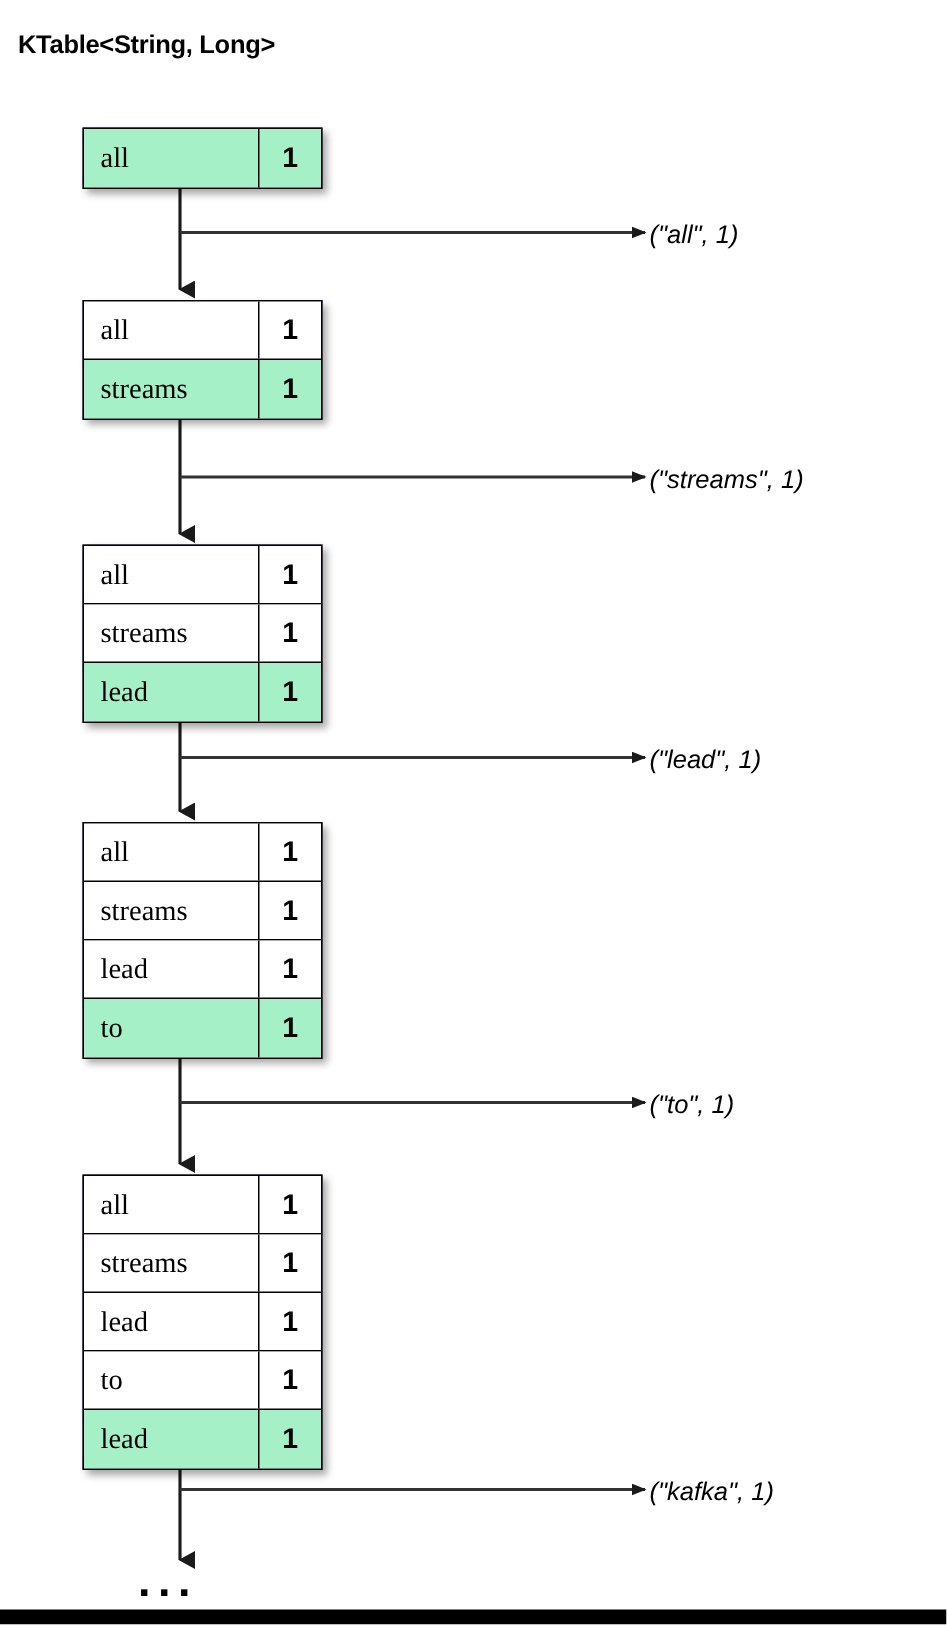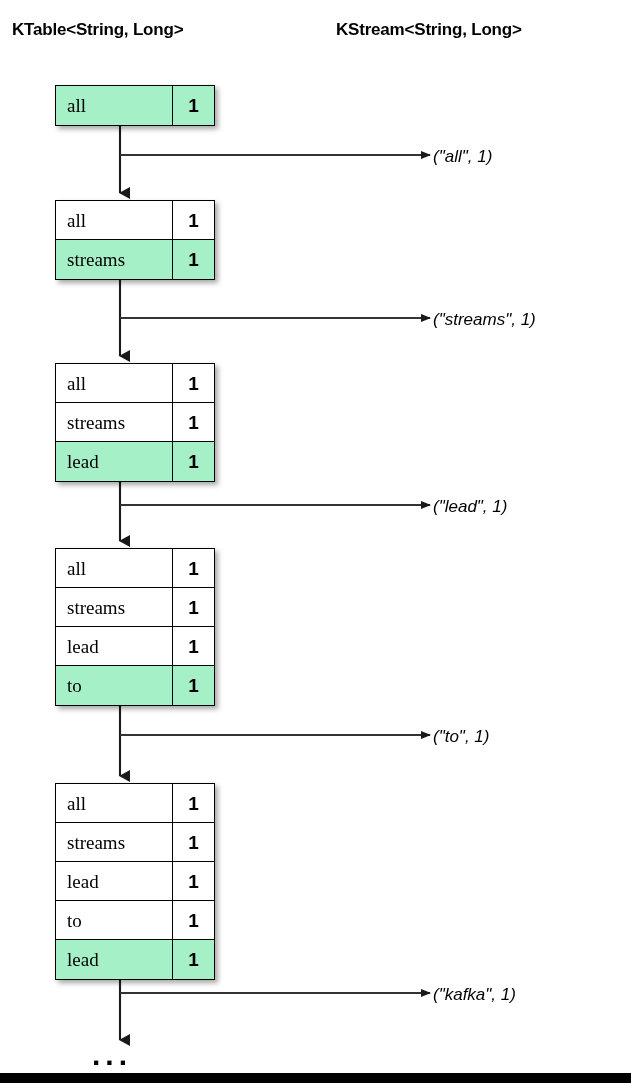--- a/index.html
+++ b/index.html
@@ -95,21 +95,20 @@
   #bottombar{
     position:absolute;left:0;top:1073px;width:631px;height:10px;background:#000;
   }
 </style>
 </head>
 <body>
 
 <div id="stage">
 
   <div class="hdr" id="hdr-ktable">KTable&lt;String, Long&gt;</div>
-  <div class="hdr" id="hdr-kstream">KStream&lt;String, Long&gt;</div>
 
   <svg id="wires" viewBox="0 0 631 1083" xmlns="http://www.w3.org/2000/svg">
     <defs>
       <marker id="ah" markerWidth="10" markerHeight="8" refX="9" refY="4" orient="auto" markerUnits="userSpaceOnUse">
         <path d="M0,0 L10,4 L0,8 z" fill="#1a1a1a"></path>
       </marker>
       <marker id="ahd" markerWidth="12" markerHeight="11" refX="6" refY="10" orient="auto" markerUnits="userSpaceOnUse">
         <path d="M0,0 L12,0 L6,11 z" fill="#1a1a1a"></path>
       </marker>
     </defs>

